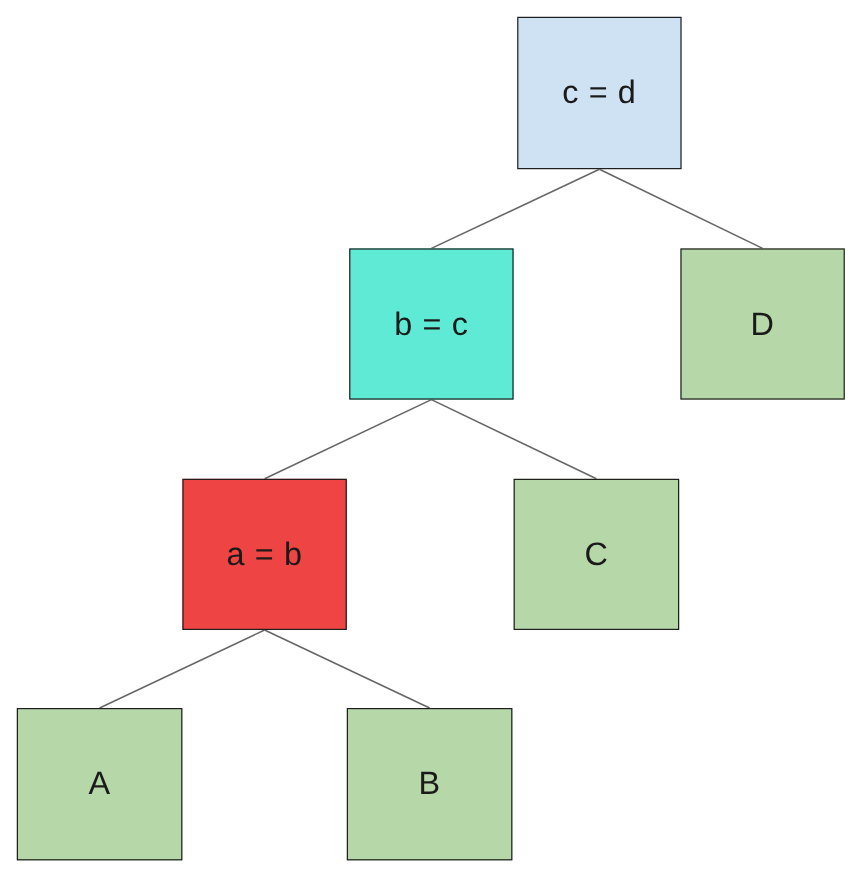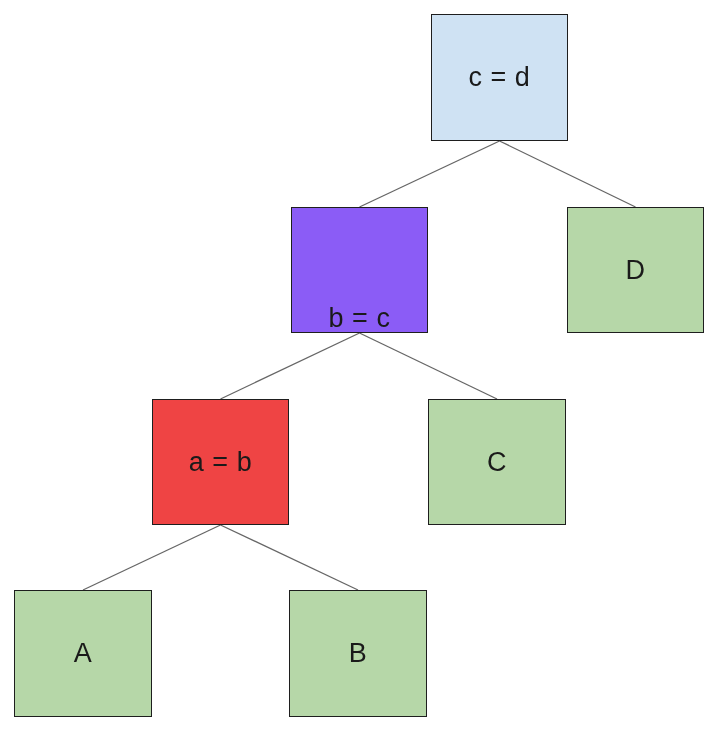--- a/index.html
+++ b/index.html
@@ -45,21 +45,21 @@
       <line x1="499.5" y1="141" x2="635.5" y2="207" stroke="#666666" stroke-width="1.3"></line>
       <line x1="359.5" y1="333" x2="220.5" y2="399" stroke="#666666" stroke-width="1.3"></line>
       <line x1="359.5" y1="333" x2="497" y2="399" stroke="#666666" stroke-width="1.3"></line>
       <line x1="220.5" y1="525" x2="83" y2="590" stroke="#666666" stroke-width="1.3"></line>
       <line x1="220.5" y1="525" x2="358" y2="590" stroke="#666666" stroke-width="1.3"></line>
     </svg>
   <div id="nodes-layer">
       <div class="node" style="left: 431px; top: 14px; width: 137px; height: 127px; background: rgb(207, 226, 243); border: 1.5px solid rgb(30, 30, 30); color: rgb(26, 26, 26);">
         <span>c = d</span>
       </div>
-      <div class="node" style="left: 291px; top: 207px; width: 137px; height: 126px; background: #8b5cf6; border: 1.5px solid rgb(30, 30, 30); color: rgb(26, 26, 26); align-items: flex-end;">
+      <div class="node" style="left: 291px; top: 207px; width: 137px; height: 126px; background: #5eead4; border: 1.5px solid rgb(30, 30, 30); color: rgb(26, 26, 26);">
         <span>b = c</span>
       </div>
       <div class="node" style="left: 567px; top: 207px; width: 137px; height: 126px; background: rgb(182, 215, 168); border: 1.5px solid rgb(30, 30, 30); color: rgb(26, 26, 26);">
         <span>D</span>
       </div>
       <div class="node" style="left: 152px; top: 399px; width: 137px; height: 126px; background: #ef4444; border: 1.5px solid rgb(30, 30, 30); color: rgb(26, 26, 26);">
         <span>a = b</span>
       </div>
       <div class="node" style="left: 428px; top: 399px; width: 138px; height: 126px; background: rgb(182, 215, 168); border: 1.5px solid rgb(30, 30, 30); color: rgb(26, 26, 26);">
         <span>C</span>

